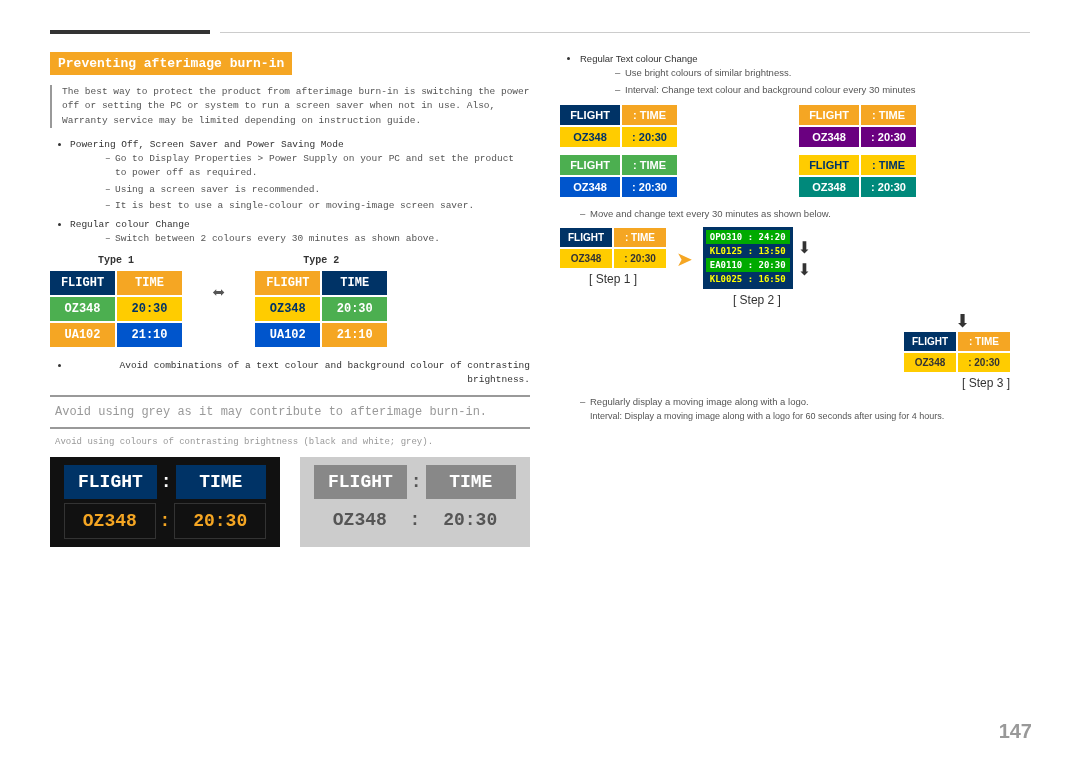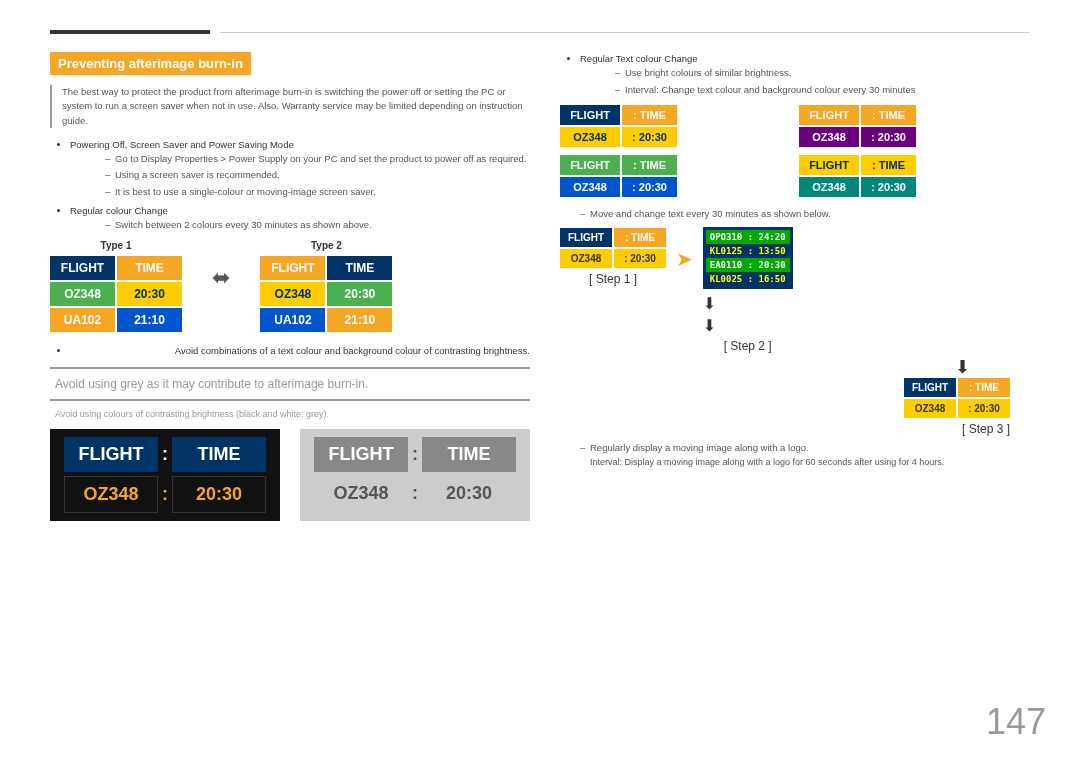--- a/index.html
+++ b/index.html
@@ -36,20 +36,21 @@
     }
 
     .content-wrapper {
       display: flex;
       gap: 30px;
     }
 
     .left-col {
       width: 480px;
       flex-shrink: 0;
+      font-family: Liberation Mono, monospace;
     }
     .right-col {
       flex: 1;
     }
 
     
     .section-title {
       background: #f5a623;
       color: #fff;
       font-weight: bold;
@@ -209,24 +210,24 @@
       font-family: monospace;
       white-space: nowrap;
     }
     .scroll-row.highlight { background: #00aa00; color: #fff; }
     .scroll-row.normal { color: #ffff00; }
 
     
     .page-number {
       position: absolute;
       bottom: 20px;
-      right: 34px;
-      font-size: 36px;
+      right: 48px;
+      font-size: 20px;
       color: #999;
-      font-weight: 400;
+      font-weight: 700;
     }
 
     .small-board-wrap {
       display: inline-flex;
       flex-direction: column;
       gap: 2px;
     }
     .board-row {
       display: flex;
       gap: 2px;
@@ -436,21 +437,21 @@
               <div class="cell bg-yellow" style="font-size:10px;padding:4px 7px;min-width:52px;color:#333;">OZ348</div>
               <div class="cell bg-yellow" style="font-size:10px;padding:4px 7px;min-width:52px;color:#333;">: 20:30</div>
             </div>
           </div>
           <div class="step-label">[ Step 1 ]</div>
         </div>
 
         <div class="step-arrow-right">➤</div>
 
         <div>
-          <div style="display:flex;gap:5px;flex-direction:column;">
+          <div style="display:flex;gap:5px;">
             <div class="scroll-board">
               <div class="scroll-row highlight">OPO310 : 24:20</div>
               <div class="scroll-row normal">KL0125 : 13:50</div>
               <div class="scroll-row highlight">EA0110 : 20:30</div>
               <div class="scroll-row normal">KL0025 : 16:50</div>
             </div>
             <div style="display:flex;flex-direction:column;justify-content:center;gap:3px;">
               <span style="font-size:16px;color:#333;">⬇</span>
               <span style="font-size:16px;color:#333;">⬇</span>
             </div>

